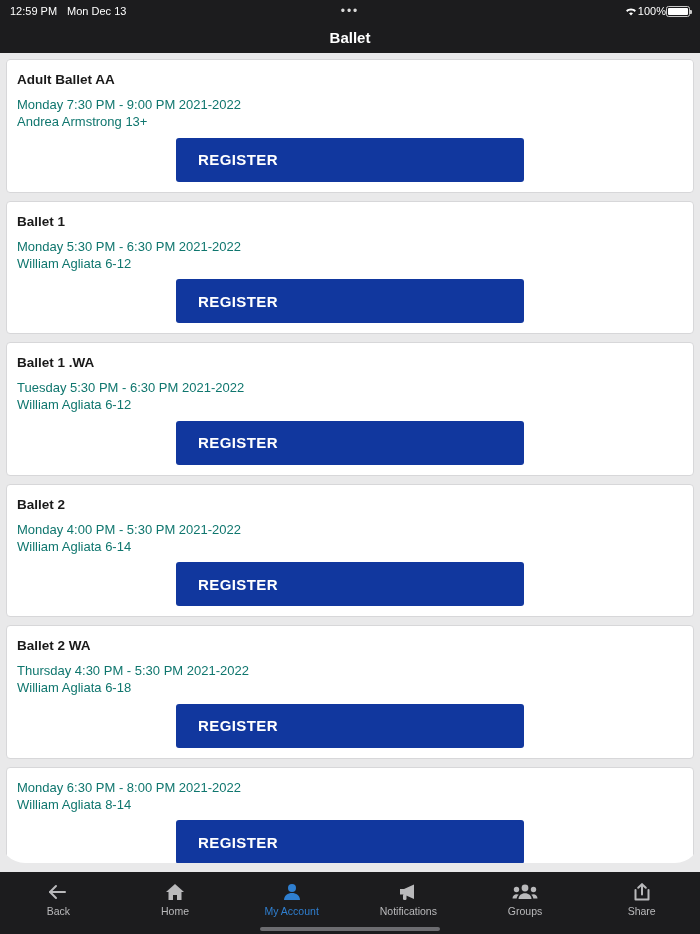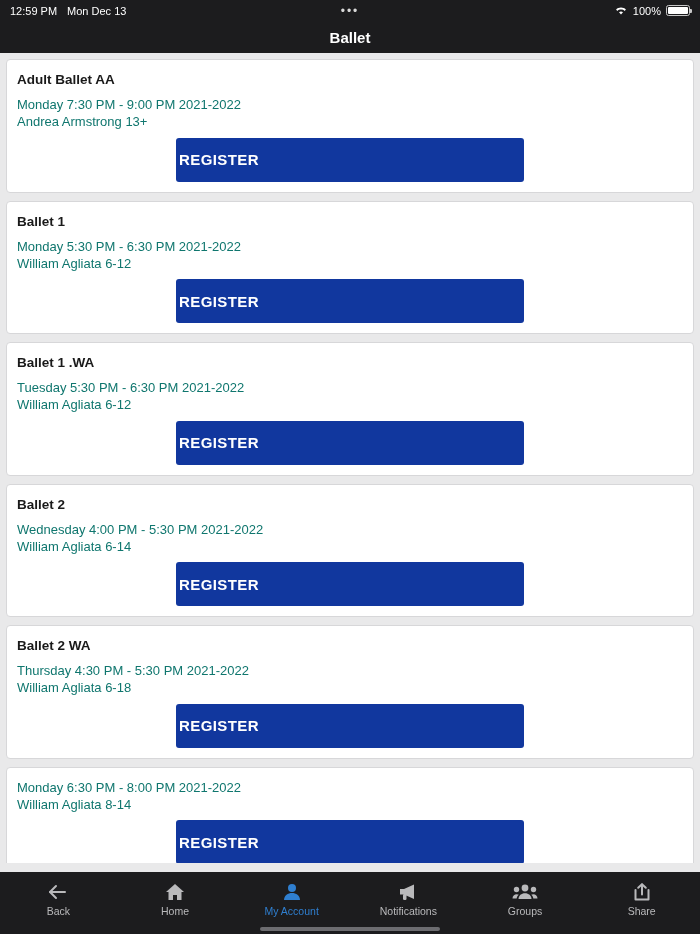--- a/index.html
+++ b/index.html
@@ -47,21 +47,21 @@
     text-align: center;
     letter-spacing: 2px;
     font-size: 12px;
     line-height: 22px;
     color: #d9d9d9;
     pointer-events: none;
   }
   .status-right {
     margin-left: auto;
     display: flex;
-    gap: 5px;
+    align-items: center;
     white-space: nowrap;
     font-size: 11px;
   }
   .wifi-icon svg { display: block; }
   .battery {
     width: 24px;
     height: 11px;
     border: 1px solid #c8c8c8;
     border-radius: 2.5px;
     position: relative;
@@ -98,20 +98,21 @@
     flex: 0 0 auto;
   }
 
   
   .content {
     flex: 1 1 auto;
     overflow: hidden;
     padding: 6px 6px 0 6px;
     box-sizing: border-box;
     background: #e9e9ea;
+    border-radius: 25px;
   }
   .card {
     background: #ffffff;
     border: 1px solid #d7d7d9;
     border-radius: 4px;
     margin-bottom: 8px;
     padding: 12px 10px 10px 10px;
     box-sizing: border-box;
   }
   .card-title {
@@ -136,21 +137,21 @@
     height: 44px;
     background: #11379e;
     color: #ffffff;
     border: none;
     border-radius: 3px;
     font-size: 15px;
     font-weight: bold;
     letter-spacing: 0.4px;
     display: flex;
     align-items: center;
-    padding-left: 3px;
+    padding-left: 22px;
     box-sizing: border-box;
     font-family: "Liberation Sans", sans-serif;
     cursor: pointer;
   }
 
   
   .tabbar {
     flex: 0 0 auto;
     height: 52px;
     background: #1c1c1e;
@@ -243,21 +244,21 @@
       <div class="card-title">Ballet 1 .WA</div>
       <div class="card-line">Tuesday 5:30 PM - 6:30 PM 2021-2022</div>
       <div class="card-line">William Agliata 6-12</div>
       <div class="register-row">
         <button class="register-btn">REGISTER</button>
       </div>
     </div>
 
     <div class="card">
       <div class="card-title">Ballet 2</div>
-      <div class="card-line">Wednesday 4:00 PM - 5:30 PM 2021-2022</div>
+      <div class="card-line">Monday 4:00 PM - 5:30 PM 2021-2022</div>
       <div class="card-line">William Agliata 6-14</div>
       <div class="register-row">
         <button class="register-btn">REGISTER</button>
       </div>
     </div>
 
     <div class="card">
       <div class="card-title">Ballet 2 WA</div>
       <div class="card-line">Thursday 4:30 PM - 5:30 PM 2021-2022</div>
       <div class="card-line">William Agliata 6-18</div>

